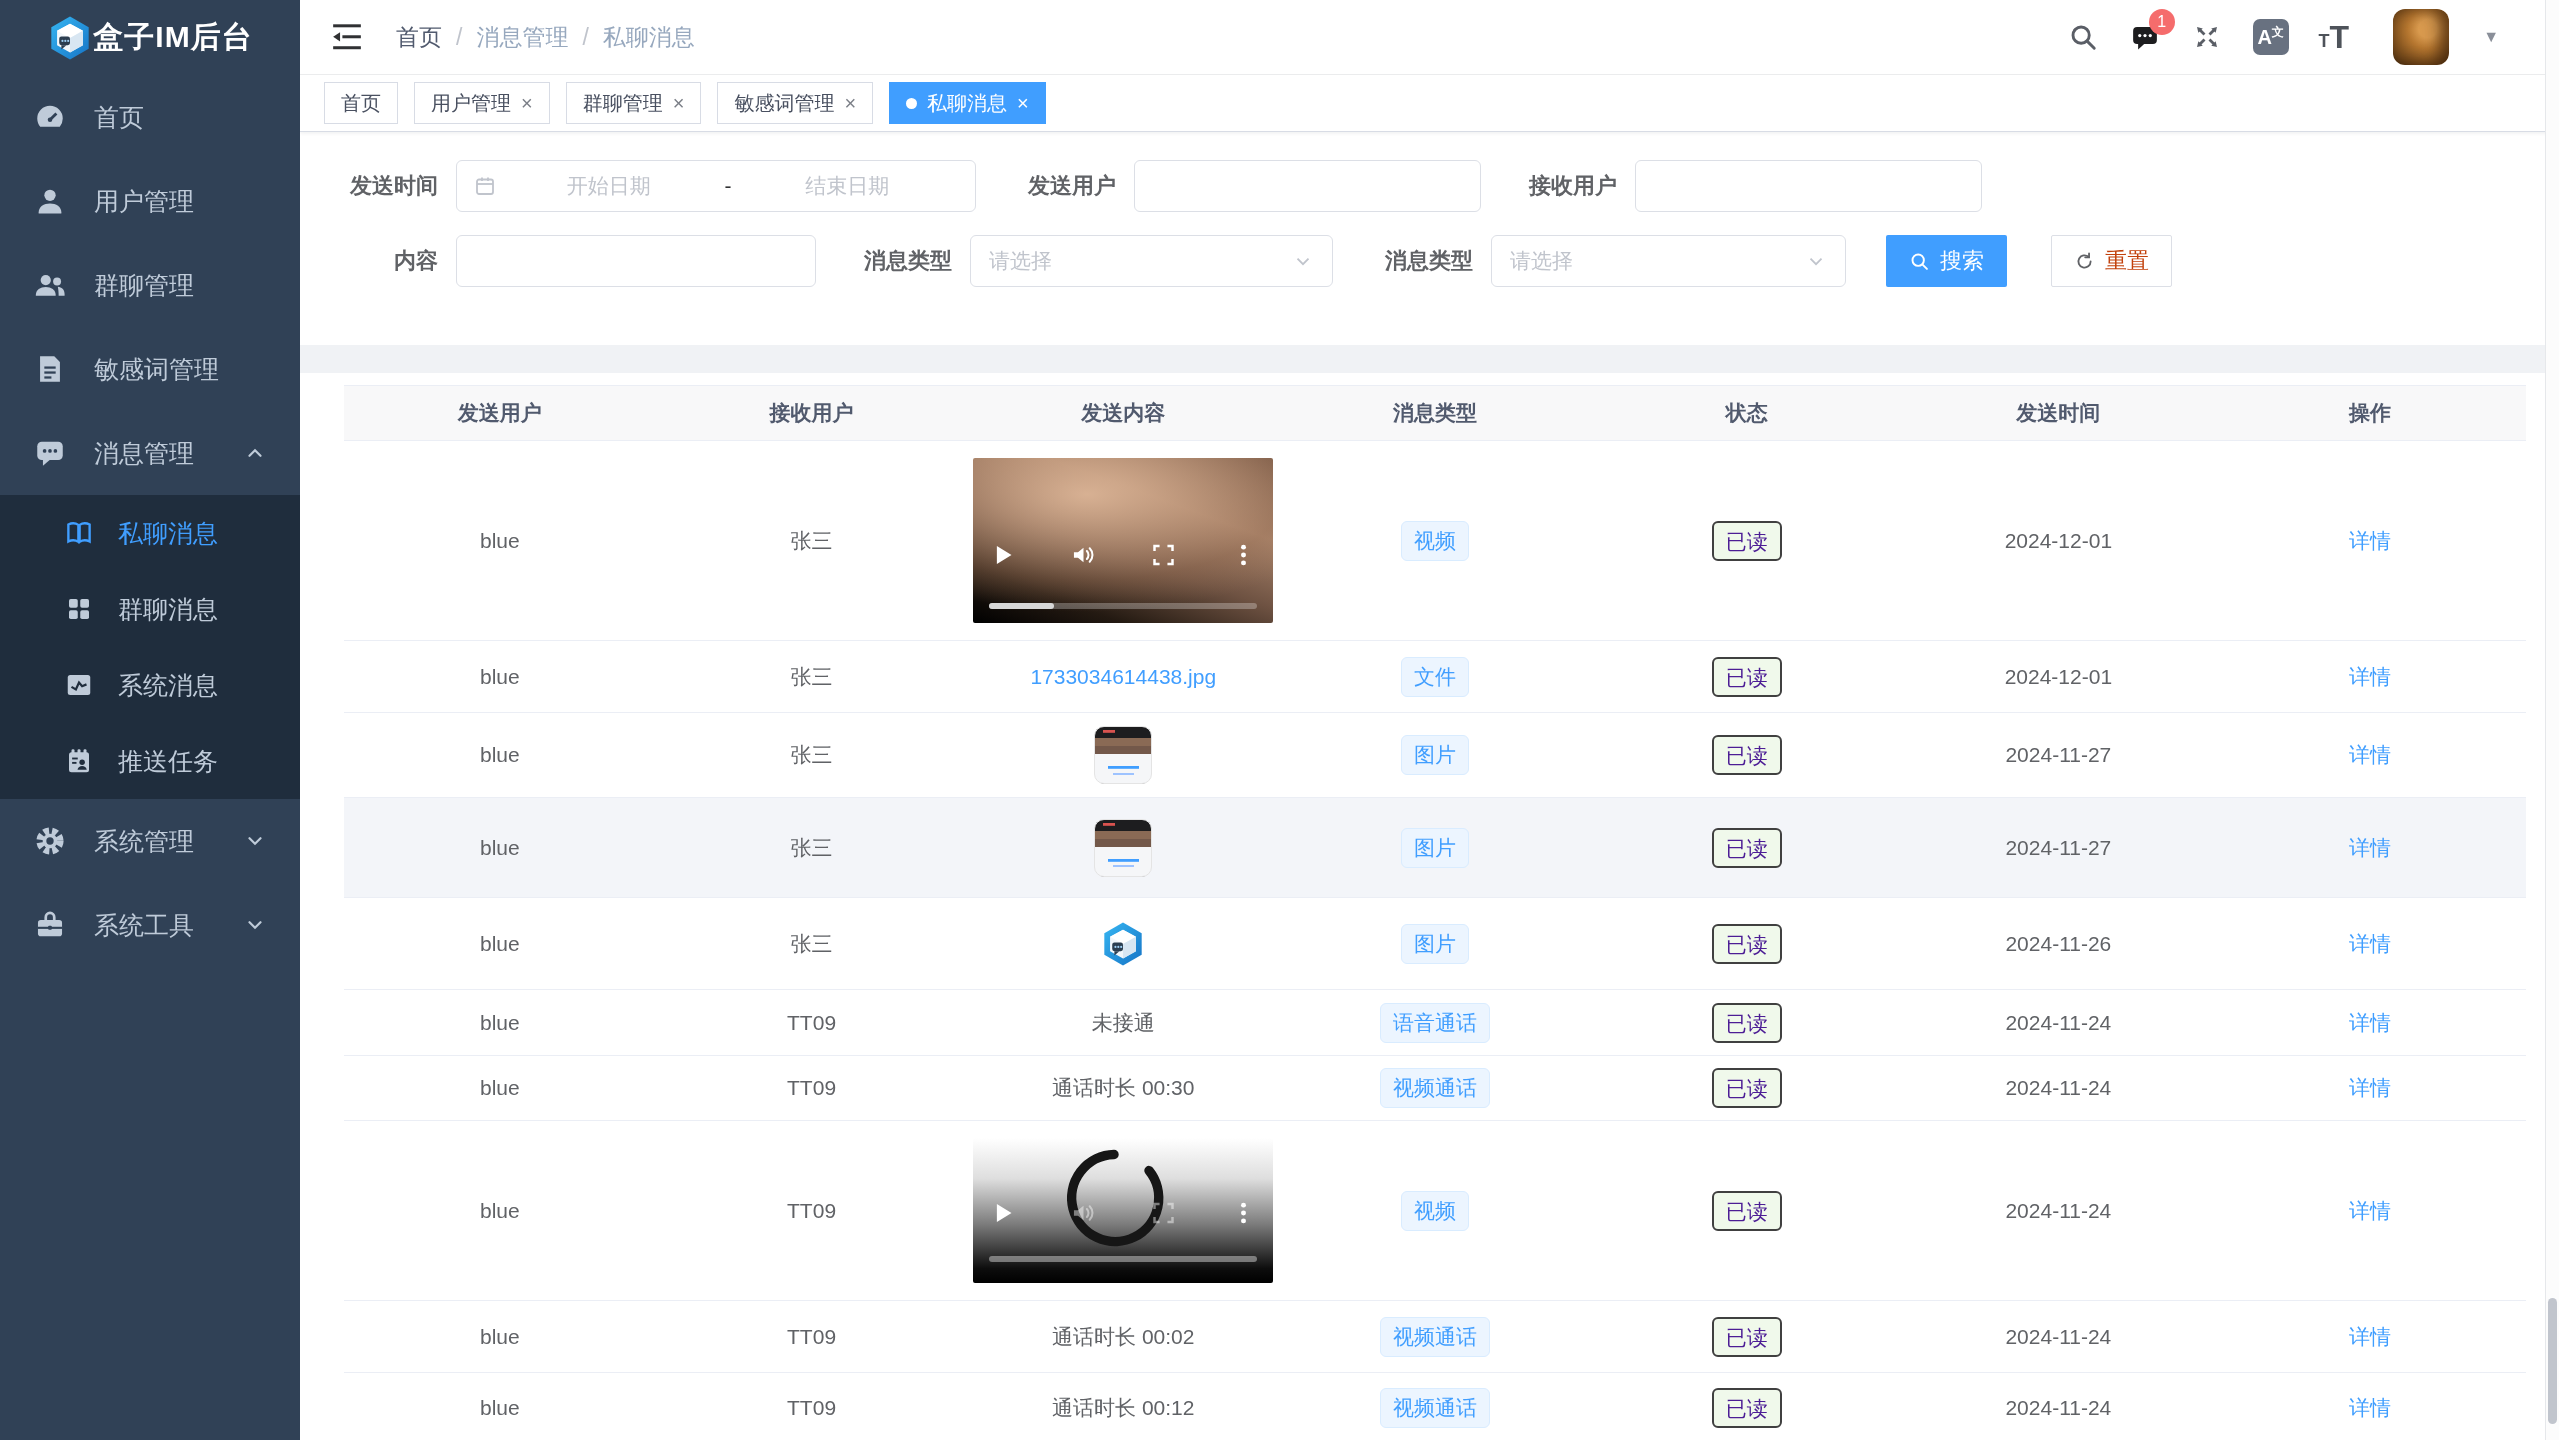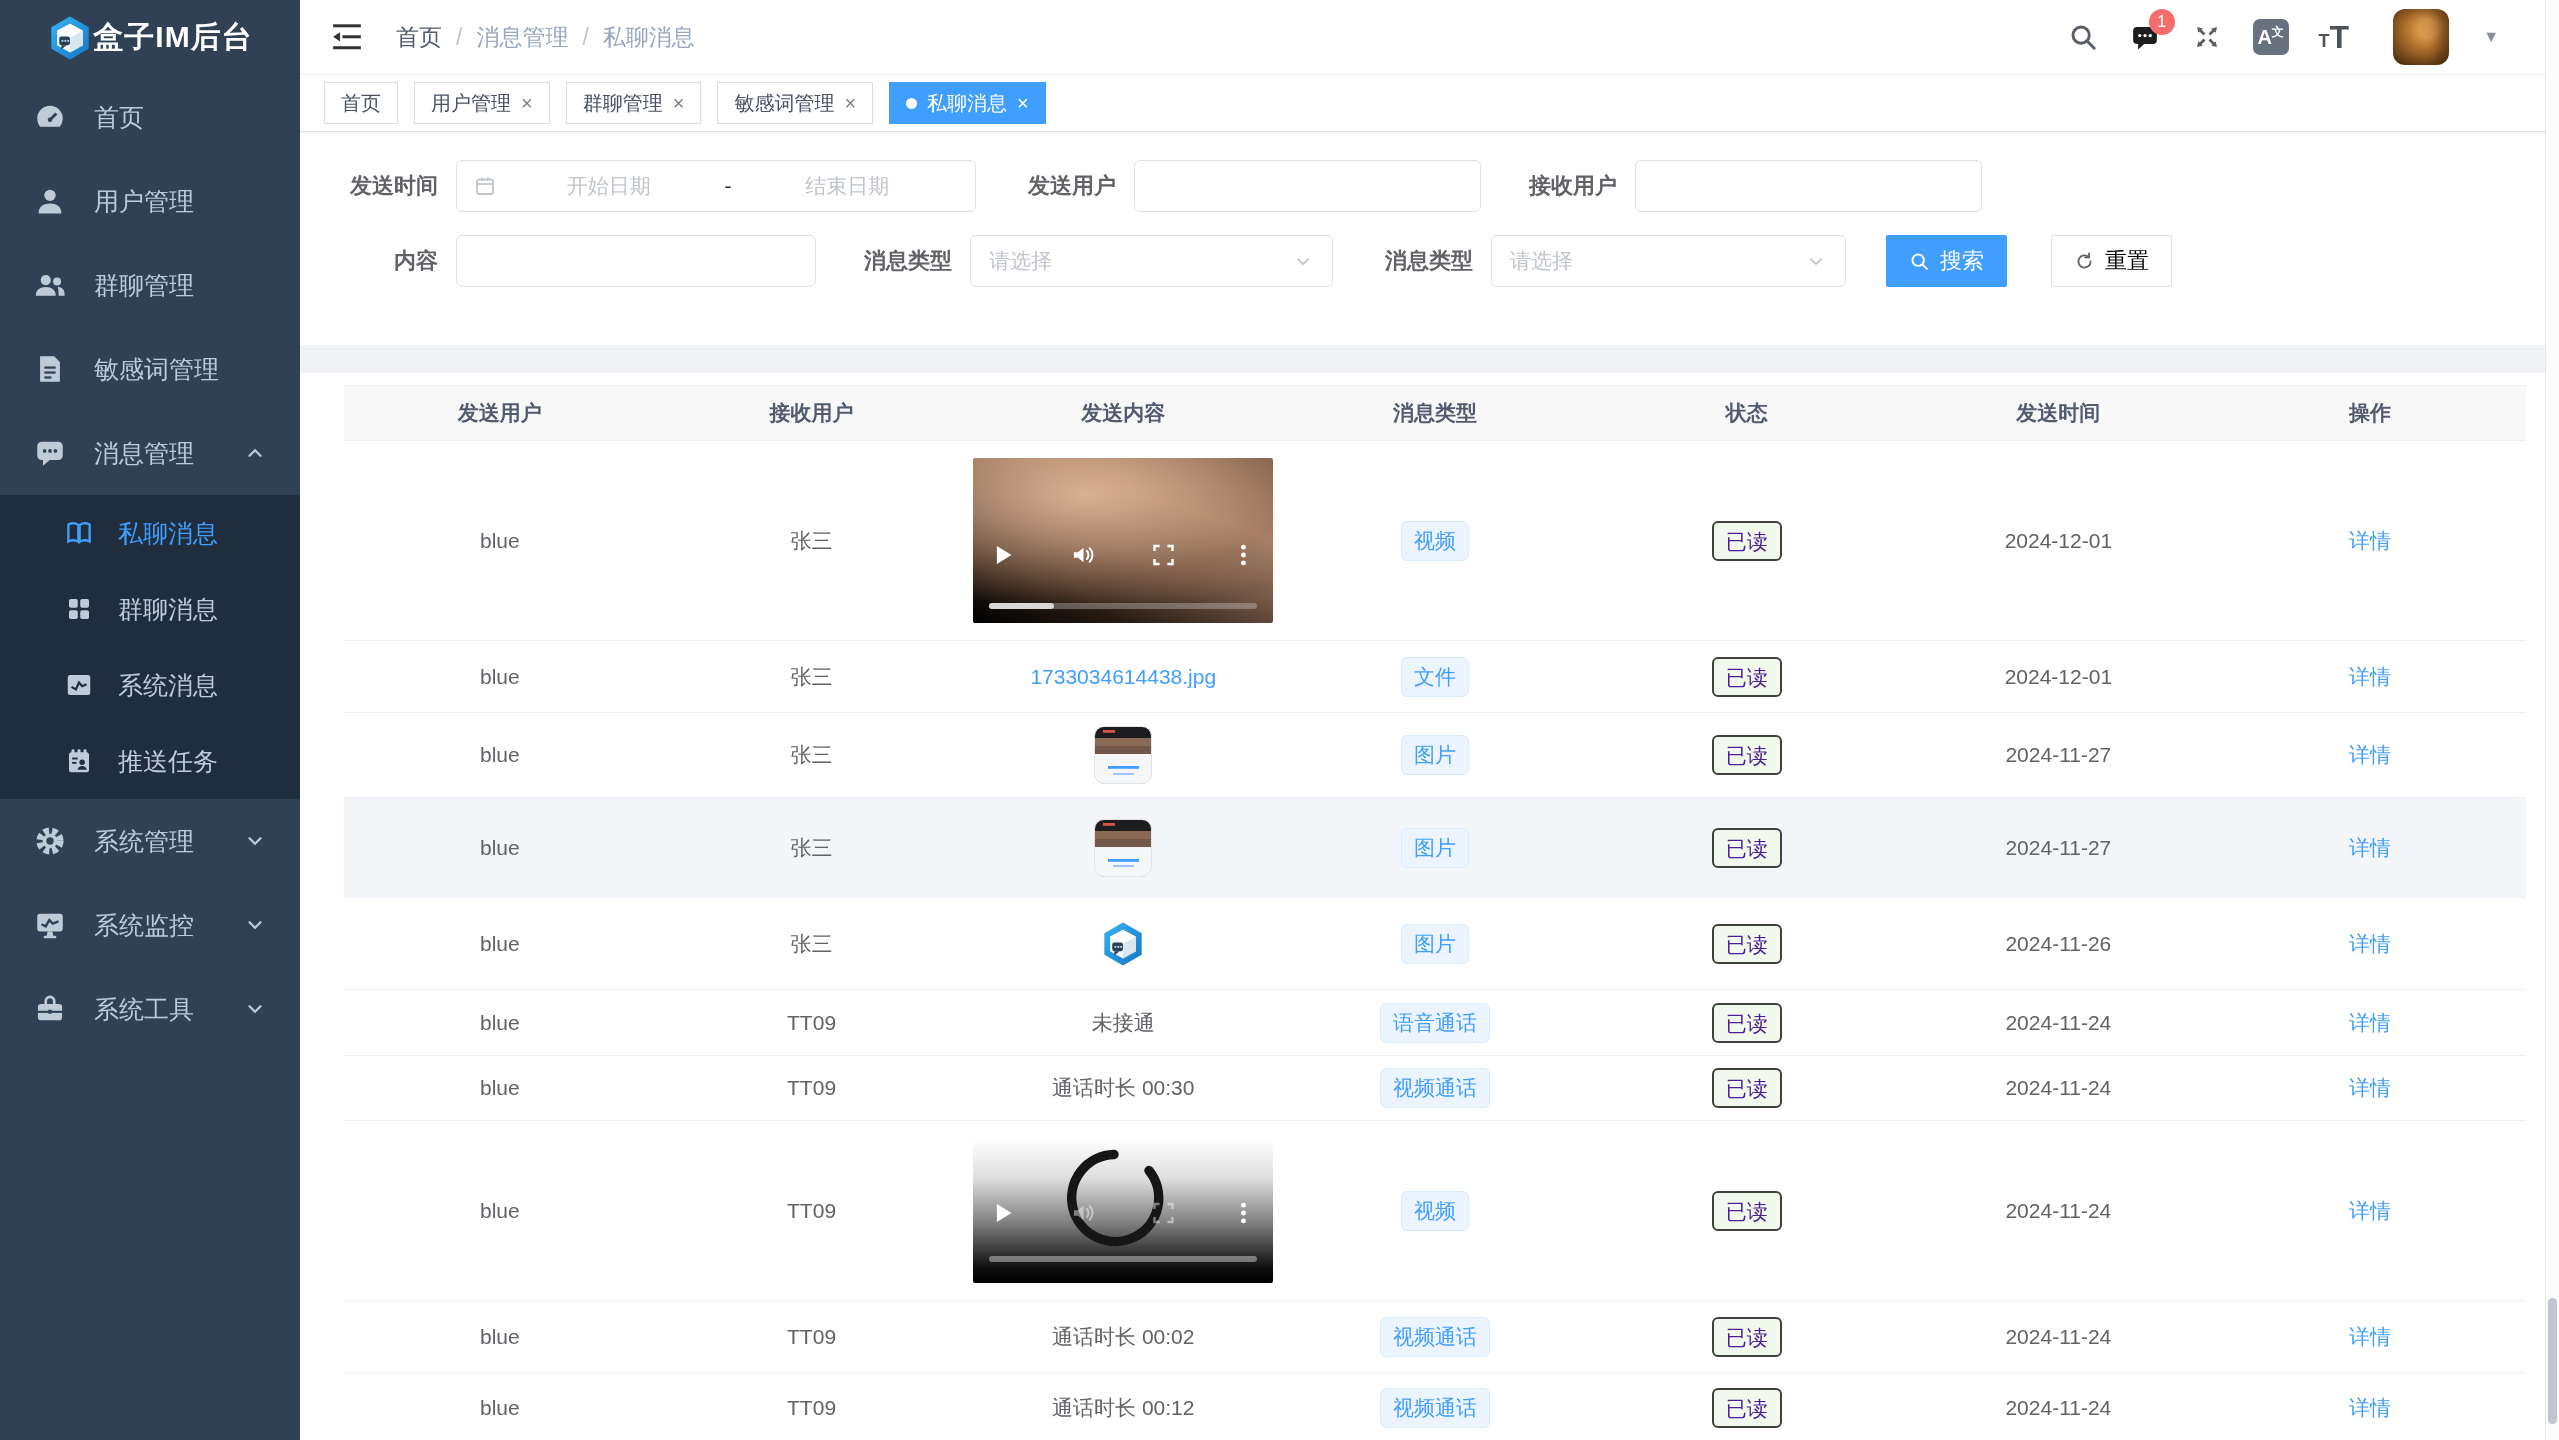--- a/index.html
+++ b/index.html
@@ -54,21 +54,21 @@
   .date-range { width:520px; display:flex; align-items:center; padding:0 16px; cursor:pointer; }
   .dr-part { flex:1; text-align:center; color:#c0c4cc; font-size:21px; }
   .dr-sep { color:#303133; font-size:21px; padding:0 4px; }
   .txt-inp { width:347px; padding:0 16px; font-size:21px; color:#606266; outline:none; }
   .txt-inp.w360 { width:360px; }
   .sel { display:flex; align-items:center; justify-content:space-between; padding:0 18px; cursor:pointer; }
   .sel .ph { color:#c0c4cc; font-size:21px; }
   .sel-w1 { width:363px; } .sel-w2 { width:355px; }
   .btn { height:52px; border-radius:2px; font-size:22px; display:flex; align-items:center; gap:10px; padding:0 22px; cursor:pointer; border:1px solid transparent; }
   .btn-primary { background:#409eff; color:#fff; margin-left:40px; }
-  .btn-plain { background:#fff; color:#000000; border-color:#dcdfe6; margin-left:44px; }
+  .btn-plain { background:#fff; color:#c2410c; border-color:#dcdfe6; margin-left:44px; }
   .ml44 { margin-left:44px; } .ml48 { margin-left:48px; }
 
   .gray-band { position:fixed; left:300px; top:345px; right:0; height:28px; background:#f0f2f5; z-index:2; }
 
   
   .table-panel { position:fixed; left:300px; top:373px; right:0; bottom:0; background:#fff; overflow:hidden; z-index:1; }
   table.data { border-collapse:collapse; table-layout:fixed; width:2182px; margin:12px 0 0 44px; font-size:21px; }
   table.data th { height:55px; background:#f8f8f9; color:#515a6e; font-weight:700; border-top:1px solid #ebeef5; border-bottom:1px solid #ebeef5; text-align:center; }
   table.data td { text-align:center; vertical-align:middle; border-bottom:1px solid #ebeef5; color:#606266; }
   tr.highlighted td { background:#f3f5f9; }
@@ -228,32 +228,20 @@
         <circle cx="12" cy="12" r="7" fill="none" stroke="currentColor" stroke-width="5.2" stroke-dasharray="3.6 2.1"></circle>
         <circle cx="12" cy="12" r="5.2" fill="currentColor"></circle>
           <circle cx="12" cy="12" r="2.6" fill="#304156"></circle>
       </svg>
       <span>系统管理</span>
       <svg class="chev" viewBox="0 0 24 24" fill="none" stroke="currentColor" stroke-width="2.4" stroke-linecap="round">
           <polyline points="6,9 12,15 18,9"></polyline>
         </svg>
     </div>
 
-    <div class="menu-item">
-      <svg class="mi-icon" viewBox="0 0 24 24" fill="currentColor">
-        <rect x="3" y="4" width="18" height="12.5" rx="2"></rect>
-        <polyline points="6,11.5 9,13 11.5,8.5 14,11 18,9.5" fill="none" stroke="#304156" stroke-width="1.7"></polyline>
-        <path d="M9.5 20.5h5l-.8-4h-3.4z"></path>
-          <rect x="7.5" y="19.6" width="9" height="1.8" rx="0.9"></rect>
-      </svg>
-      <span>系统监控</span>
-      <svg class="chev" viewBox="0 0 24 24" fill="none" stroke="currentColor" stroke-width="2.4" stroke-linecap="round">
-          <polyline points="6,9 12,15 18,9"></polyline>
-        </svg>
-    </div>
 
     <div class="menu-item">
       <svg class="mi-icon" viewBox="0 0 24 24" fill="currentColor">
         <path d="M9 8.5V6.5a3 3 0 0 1 6 0v2" fill="none" stroke="currentColor" stroke-width="1.9"></path>
         <rect x="3.5" y="8.5" width="17" height="11.5" rx="2"></rect>
         <line x1="3.5" y1="14" x2="20.5" y2="14" stroke="#304156" stroke-width="1.5"></line>
         <rect x="10.7" y="12.6" width="2.6" height="2.8" rx="0.7" fill="#304156"></rect>
       </svg>
       <span>系统工具</span>
       <svg class="chev" viewBox="0 0 24 24" fill="none" stroke="currentColor" stroke-width="2.4" stroke-linecap="round">

